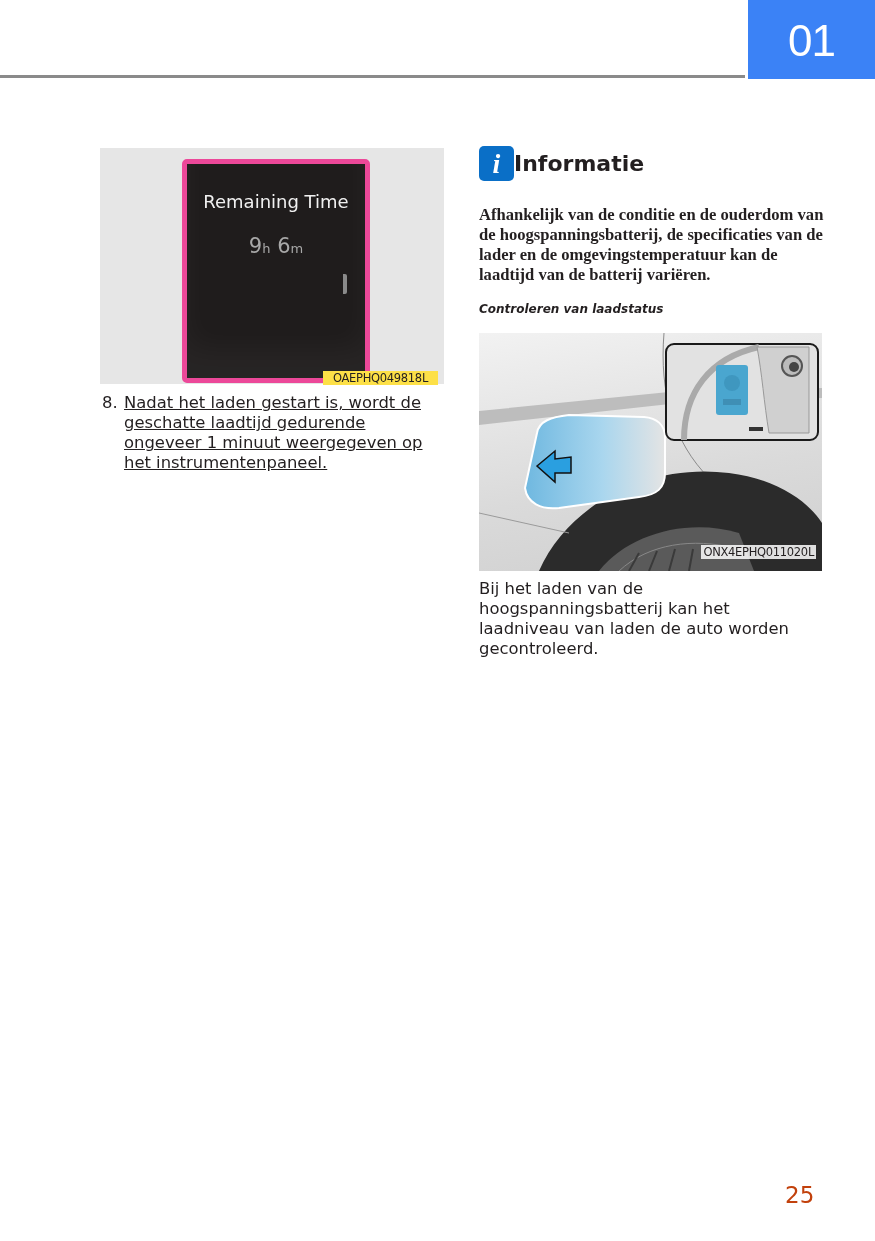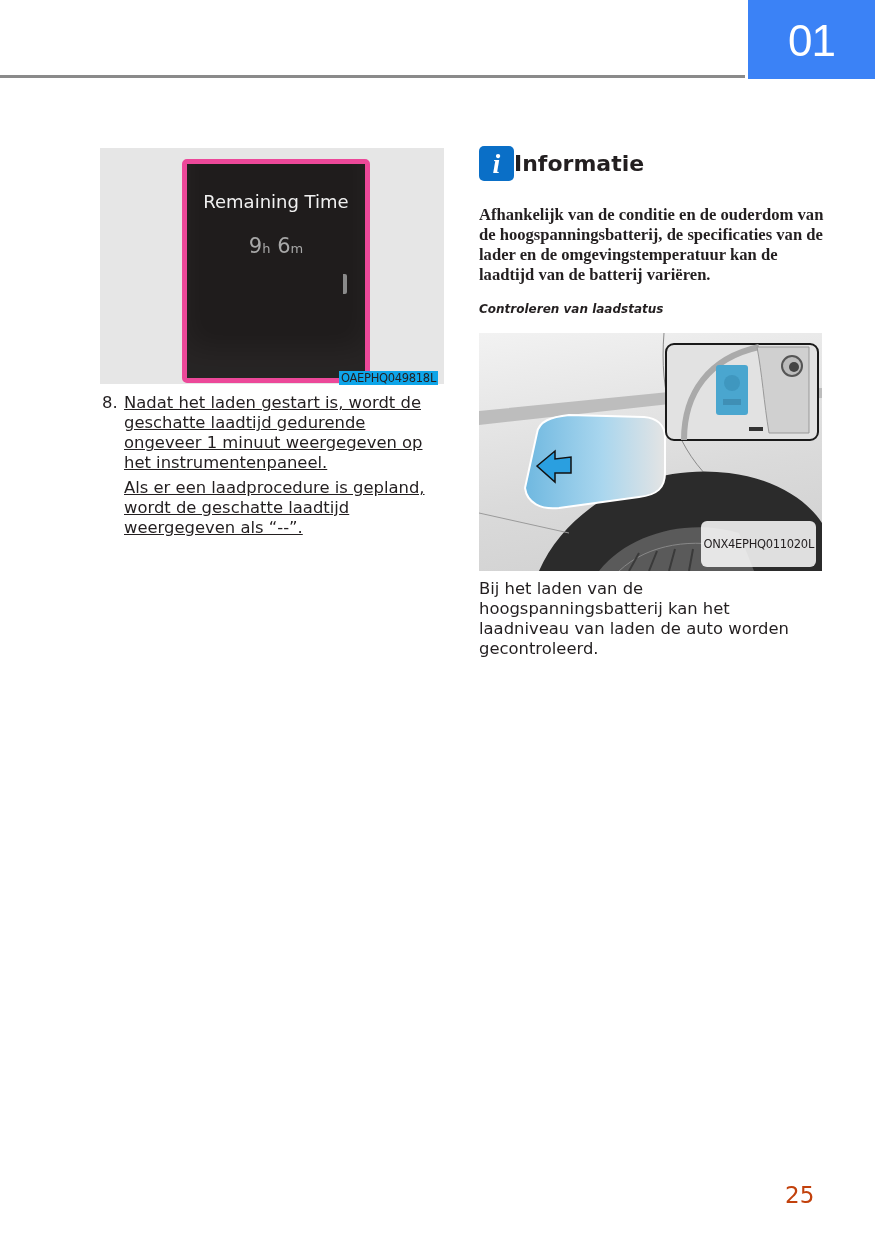--- a/index.html
+++ b/index.html
@@ -15,37 +15,37 @@
     .cluster-title { position: absolute; left: 0; width: 100%; top: 27px; text-align: center; color: #f0f0f0; font-size: 18px; font-family: "DejaVu Sans", sans-serif; }
     .cluster-time { position: absolute; left: 0; width: 100%; top: 70px; text-align: center; color: #a8a8a8; font-size: 21px; font-family: "DejaVu Sans", sans-serif; }
     .cluster-time small { font-size: 13px; }
     .battery { position: absolute; left: 20px; top: 101px; width: 134px; height: 38px; border-radius: 6px; background: linear-gradient(#3c3a3a, #2b2929 50%, #3c3a3a); border: 1px solid #555; overflow: hidden; }
     .battery-fill { position: absolute; left: 0; top: 0; height: 100%; background: linear-gradient(#6a6868, #555 50%, #6a6868); }
     .battery-fill::before { content: ""; position: absolute; left: 8px; top: 0; width: 1px; height: 100%; background: rgba(0,0,0,0.15); box-shadow: 10px 0 rgba(0,0,0,0.15), 20px 0 rgba(0,0,0,0.15); }
     .battery-pct { position: absolute; left: 0; width: 100%; top: 2px; text-align: center; color: #ffffff; font-size: 27px; font-family: "DejaVu Sans", sans-serif; }
     .battery-pct small { font-size: 15px; }
     .battery-cap { position: absolute; left: 156px; top: 110px; width: 4px; height: 20px; background: #8a8a8a; border-radius: 0 2px 2px 0; }
     .fig-code { position: absolute; font-size: 11.5px; color: #231f20; font-family: "DejaVu Sans", sans-serif; letter-spacing: -0.3px; }
-    .fig-left .fig-code { right: 6px; bottom: -1px; background: #0ea5e9; padding: 0 2px; }
+    .fig-left .fig-code { right: 6px; bottom: -1px; background: #fde047; padding: 0 10px; }
 
     .steps { position: absolute; left: 100px; top: 393px; width: 345px; font-size: 16.4px; line-height: 20px; font-family: "DejaVu Sans", sans-serif; color: #231f20; }
     .step-num { position: absolute; left: 2px; top: 0; }
     .step-body { margin-left: 24px; }
     .step-body p { margin: 0 0 5px 0; text-decoration: underline; }
 
     
     .info-head { position: absolute; left: 479px; top: 146px; display: flex; align-items: center; }
     .info-icon { width: 35px; height: 35px; background: #0a6fc7; border-radius: 5px; color: #fff; display: flex; align-items: center; justify-content: center; font-family: "Liberation Serif", serif; font-style: italic; font-weight: bold; font-size: 28px; }
     .info-title { font-size: 22px; font-weight: bold; font-family: "DejaVu Sans", sans-serif; color: #231f20; }
     .info-text { position: absolute; left: 479px; top: 185px; width: 345px; font-family: "Liberation Serif", serif; font-weight: bold; font-size: 16.6px; line-height: 20px; color: #231f20; margin-top: 20px; }
 
     .section-title { position: absolute; left: 479px; top: 302px; font-size: 12px; font-style: italic; font-weight: bold; font-family: "DejaVu Sans", sans-serif; color: #231f20; }
 
     .fig-right { position: absolute; left: 479px; top: 333px; width: 343px; height: 238px; background: linear-gradient(170deg, #f2f2f2 0%, #dadada 60%, #cfcfcf 100%); overflow: hidden; }
-    .fig-right .fig-code { right: 6px; bottom: 4px; background: rgba(255,255,255,0.85); padding: 16px 2px; border-radius: 6px; }
+    .fig-right .fig-code { right: 6px; bottom: 12px; background: rgba(255,255,255,0.85); padding: 0 2px; }
 
     .body-text { position: absolute; left: 479px; top: 579px; width: 345px; font-size: 16.4px; line-height: 20px; font-family: "DejaVu Sans", sans-serif; color: #231f20; }
 
     .page-number { position: absolute; left: 785px; top: 1182px; font-size: 23px; font-family: "DejaVu Sans", sans-serif; color: #c2410c; }
   </style>
 </head>
 <body>
 
 <div class="header-rule"></div>
 <div class="chapter-tab">
@@ -61,21 +61,20 @@
     </div>
     <div class="battery-cap"></div>
   </div>
   <div class="fig-code">OAEPHQ049818L</div>
 </div>
 
 <div class="steps">
   <span class="step-num">8.</span>
   <div class="step-body">
     <p>Nadat het laden gestart is, wordt de geschatte laadtijd gedurende ongeveer 1 minuut weergegeven op het instrumentenpaneel.</p>
-    <p>Als er een laadprocedure is gepland, wordt de geschatte laadtijd weergegeven als “--”.</p>
   </div>
 </div>
 
 <div class="info-head">
   <div class="info-icon">i</div>
   <div class="info-title">Informatie</div>
 </div>
 <div class="info-text">Afhankelijk van de conditie en de ouderdom van de hoogspanningsbatterij, de specificaties van de lader en de omgevingstemperatuur kan de laadtijd van de batterij variëren.</div>
 
 <div class="section-title">Controleren van laadstatus</div>

